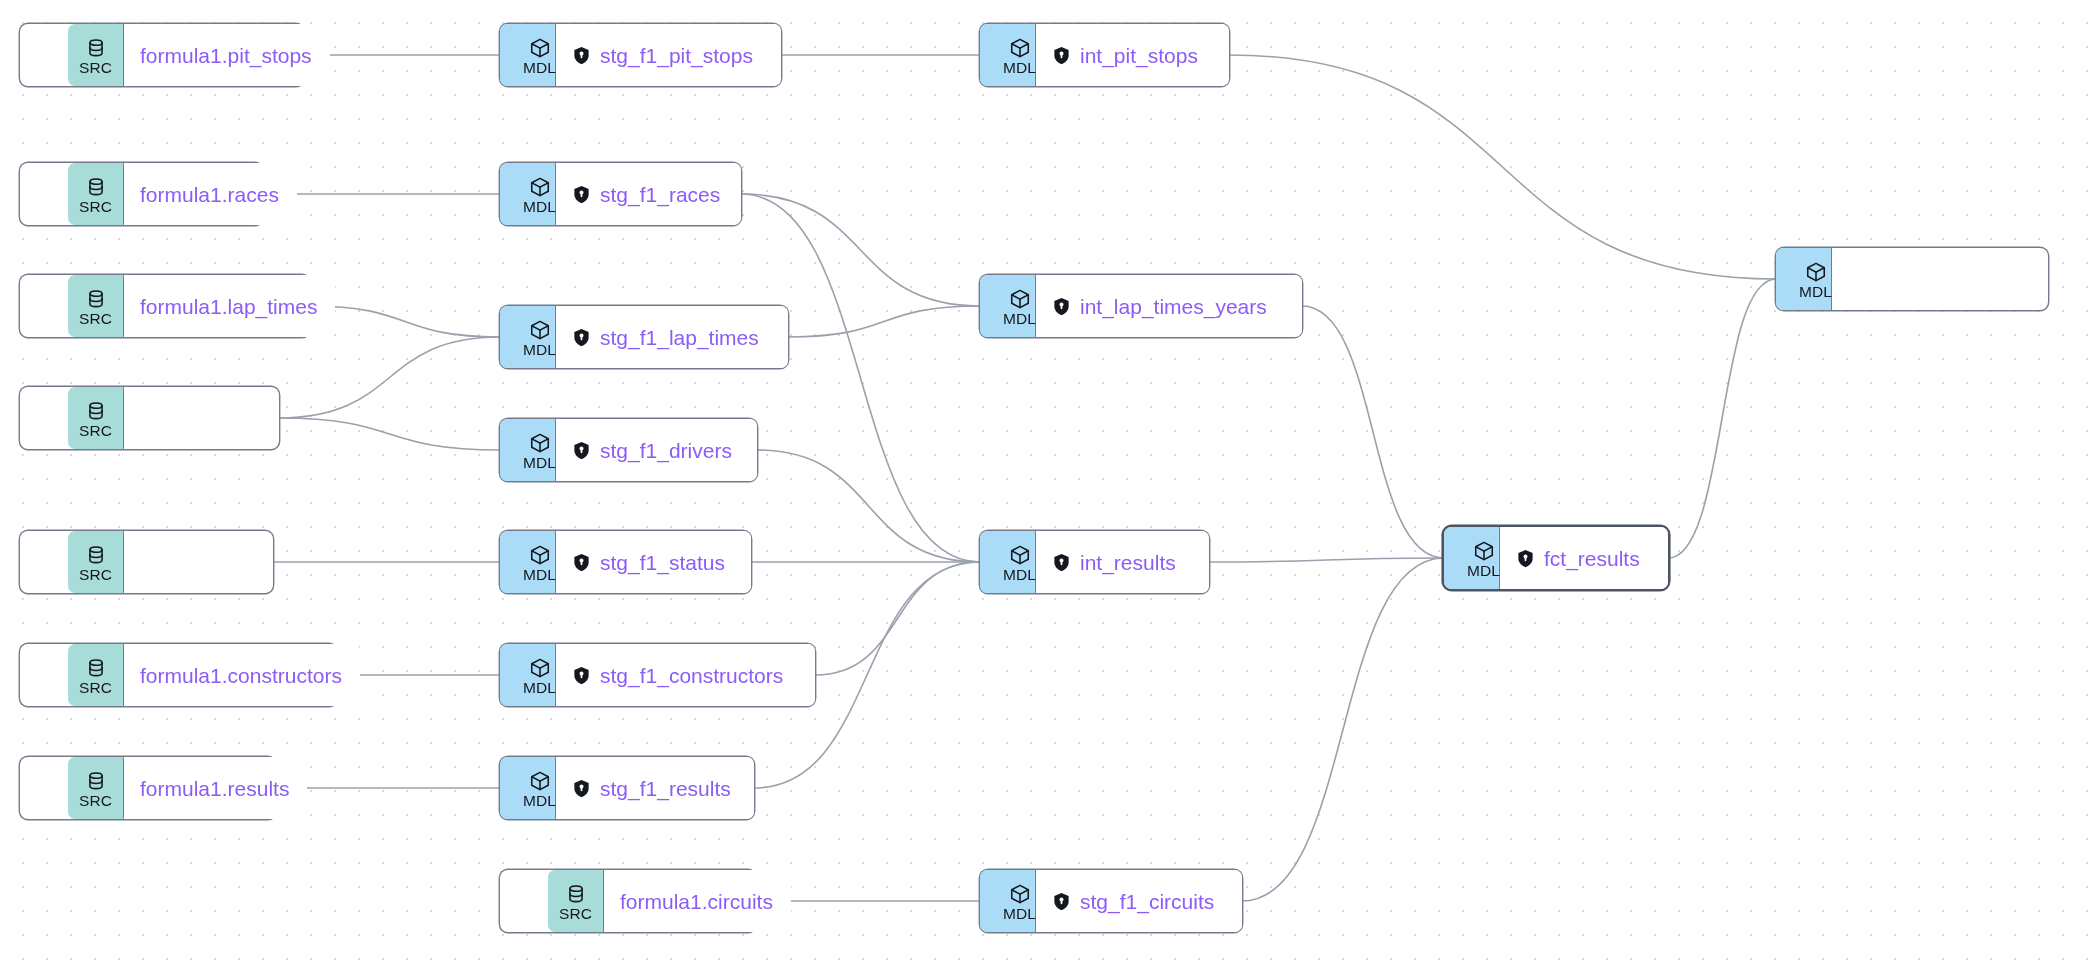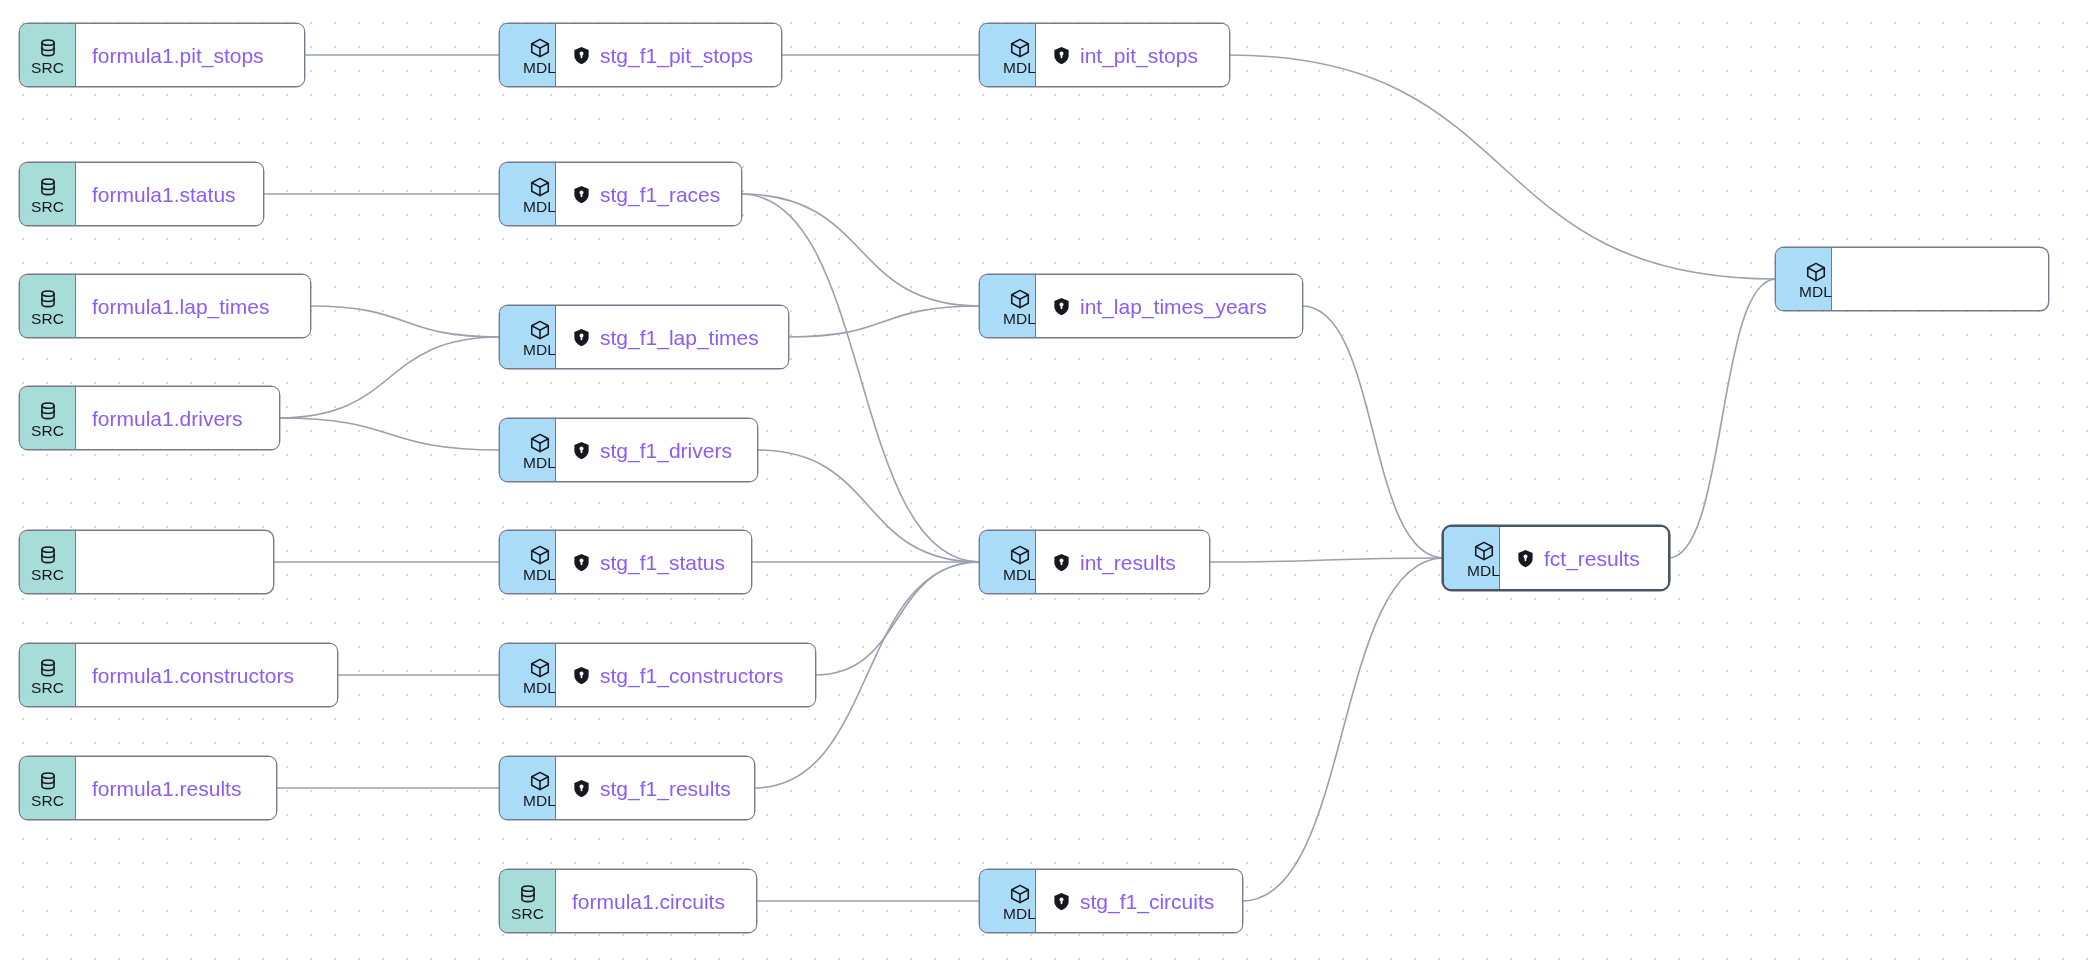--- a/index.html
+++ b/index.html
@@ -54,21 +54,21 @@
     border-radius: 7px 0 0 7px;
     display: flex;
     flex-direction: column;
     align-items: center;
     justify-content: center;
     gap: 1px;
     border-right: 1.3px solid #737b8c;
     box-sizing: border-box;
     padding-top: 3px;
   }
-  .badge-src { background: #a8dcd9; }
+  .badge-src { background: #a8dcd9; margin-left: 48px; }
   .badge-mdl { background: #abdcf7; padding-left: 24px; }
   .badge-icon {
     width: 22px;
     height: 22px;
     display: block;
   }
   .badge-text {
     font-size: 15.5px;
     line-height: 16px;
     color: #15181f;
@@ -142,21 +142,21 @@
     <div class="node-badge badge-src">
       <span class="badge-icon"><svg viewBox="0 0 24 24" xmlns="http://www.w3.org/2000/svg" fill="none" stroke="#15181f" stroke-width="1.7" stroke-linecap="round" stroke-linejoin="round">
             <ellipse cx="12" cy="6.2" rx="6.6" ry="2.9"></ellipse>
             <path d="M5.4 6.2v5.6c0 1.6 3 2.9 6.6 2.9s6.6-1.3 6.6-2.9V6.2"></path>
             <path d="M5.4 11.8v5.6c0 1.6 3 2.9 6.6 2.9s6.6-1.3 6.6-2.9v-5.6"></path>
           </svg></span>
       <span class="badge-text">SRC</span>
     </div>
     <div class="node-body">
 
-      <span class="node-label">formula1.status</span>
+      <span class="node-label">formula1.races</span>
     </div>
   </div>
     <div class="node" style="left: 20px; top: 275px; width: 290px;">
     <div class="node-badge badge-src">
       <span class="badge-icon"><svg viewBox="0 0 24 24" xmlns="http://www.w3.org/2000/svg" fill="none" stroke="#15181f" stroke-width="1.7" stroke-linecap="round" stroke-linejoin="round">
             <ellipse cx="12" cy="6.2" rx="6.6" ry="2.9"></ellipse>
             <path d="M5.4 6.2v5.6c0 1.6 3 2.9 6.6 2.9s6.6-1.3 6.6-2.9V6.2"></path>
             <path d="M5.4 11.8v5.6c0 1.6 3 2.9 6.6 2.9s6.6-1.3 6.6-2.9v-5.6"></path>
           </svg></span>
       <span class="badge-text">SRC</span>
@@ -168,24 +168,20 @@
   </div>
     <div class="node" style="left: 20px; top: 387px; width: 259px;">
     <div class="node-badge badge-src">
       <span class="badge-icon"><svg viewBox="0 0 24 24" xmlns="http://www.w3.org/2000/svg" fill="none" stroke="#15181f" stroke-width="1.7" stroke-linecap="round" stroke-linejoin="round">
             <ellipse cx="12" cy="6.2" rx="6.6" ry="2.9"></ellipse>
             <path d="M5.4 6.2v5.6c0 1.6 3 2.9 6.6 2.9s6.6-1.3 6.6-2.9V6.2"></path>
             <path d="M5.4 11.8v5.6c0 1.6 3 2.9 6.6 2.9s6.6-1.3 6.6-2.9v-5.6"></path>
           </svg></span>
       <span class="badge-text">SRC</span>
     </div>
-    <div class="node-body">
-
-      <span class="node-label">formula1.drivers</span>
-    </div>
   </div>
     <div class="node" style="left: 20px; top: 531px; width: 253px;">
     <div class="node-badge badge-src">
       <span class="badge-icon"><svg viewBox="0 0 24 24" xmlns="http://www.w3.org/2000/svg" fill="none" stroke="#15181f" stroke-width="1.7" stroke-linecap="round" stroke-linejoin="round">
             <ellipse cx="12" cy="6.2" rx="6.6" ry="2.9"></ellipse>
             <path d="M5.4 6.2v5.6c0 1.6 3 2.9 6.6 2.9s6.6-1.3 6.6-2.9V6.2"></path>
             <path d="M5.4 11.8v5.6c0 1.6 3 2.9 6.6 2.9s6.6-1.3 6.6-2.9v-5.6"></path>
           </svg></span>
       <span class="badge-text">SRC</span>
     </div>

